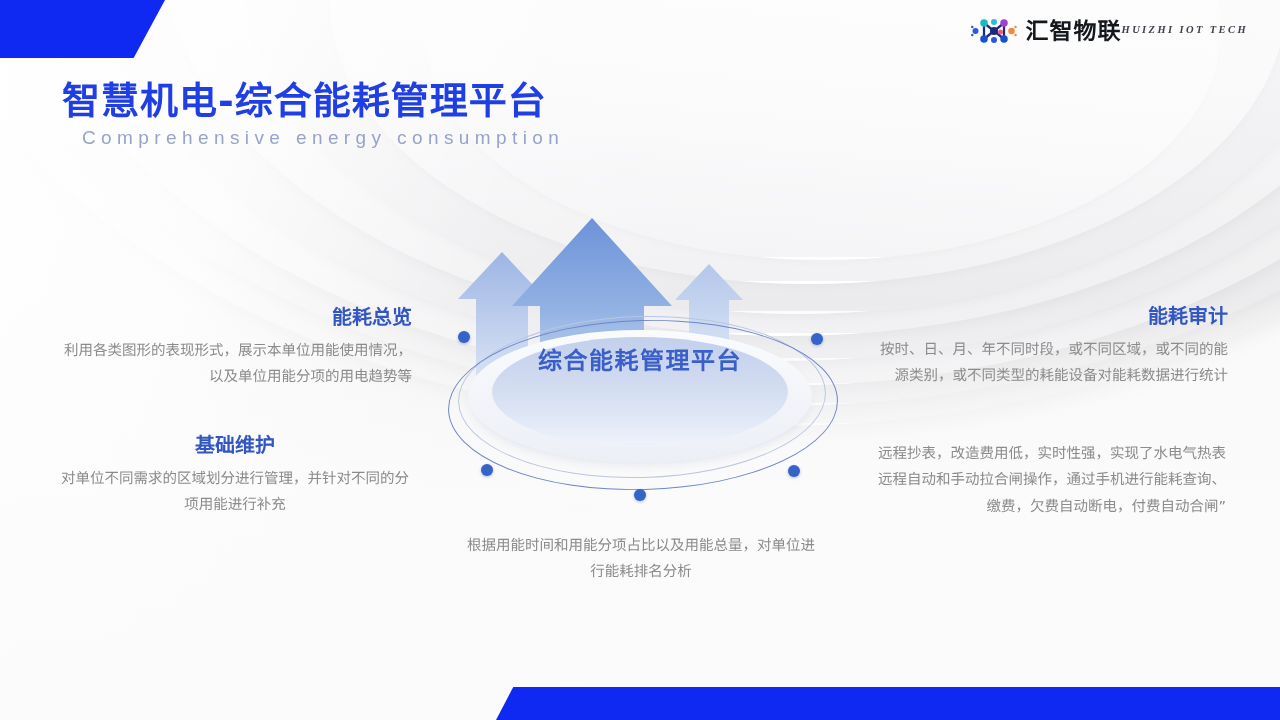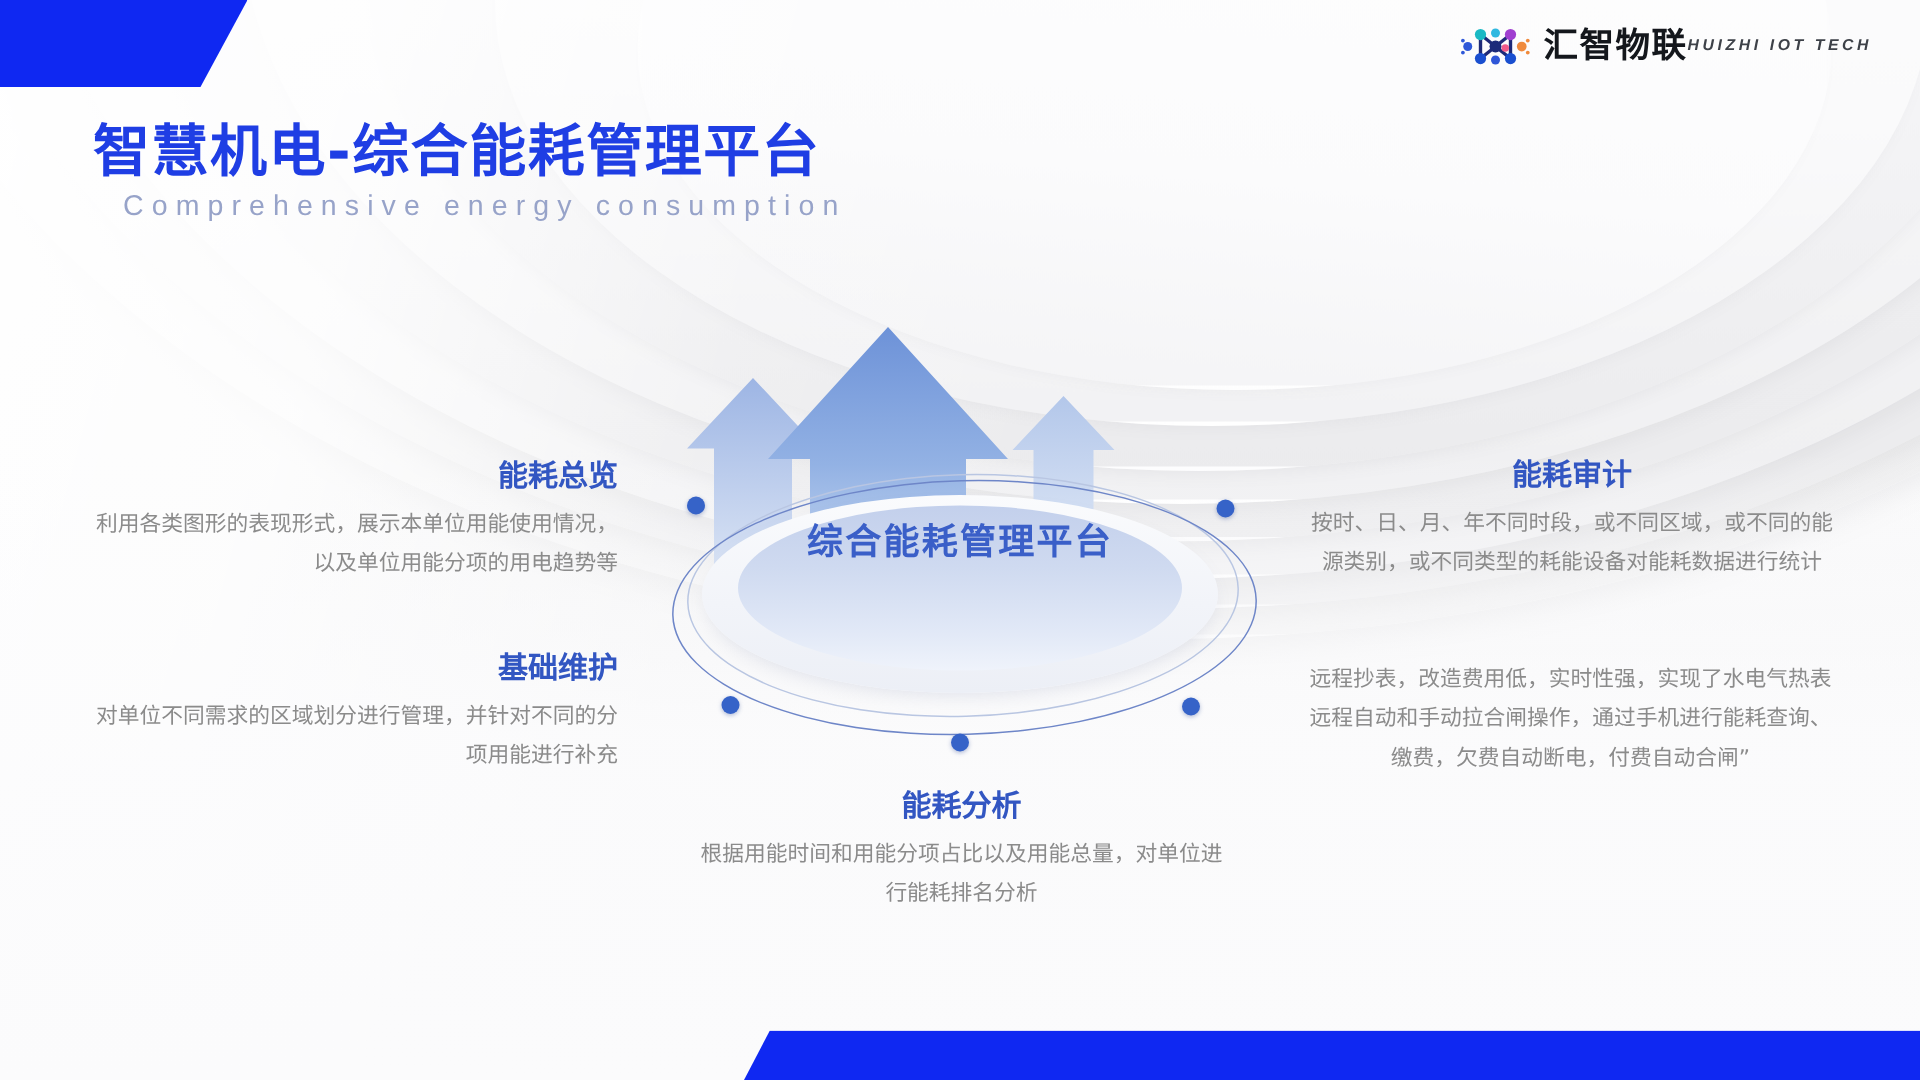--- a/index.html
+++ b/index.html
@@ -83,21 +83,21 @@
 
   
   .logo{position:absolute;right:32px;top:12px;display:flex;align-items:center;gap:9px;}
   .logo-mark{width:46px;height:38px;flex:0 0 auto;}
   .logo-txt{display:flex;flex-direction:row;line-height:1;}
   .logo-cn{
     font-family:"DejaVu Sans","Liberation Sans",sans-serif;
     font-size:23px;font-weight:700;color:#14171c;letter-spacing:1px;
   }
   .logo-en{
-    font-family:Liberation Sans, sans-serif;
+    font-family:Liberation Serif, serif;
     font-size:10.5px;font-weight:700;font-style:italic;color:#3d4148;
     letter-spacing:2.4px;margin-top:5px;text-align:right;
   }
 
   
   .title{
     position:absolute;left:62px;top:70px;
     font-family:"DejaVu Sans","Liberation Sans",sans-serif;
     font-size:38px;font-weight:700;color:#1f3ee4;letter-spacing:1px;
     white-space:nowrap;
@@ -149,25 +149,25 @@
   .f-head{
     font-family:"DejaVu Sans","Liberation Sans",sans-serif;
     font-size:20px;font-weight:700;color:#3256c2;line-height:1.25;
   }
   .f-body{
     font-family:"DejaVu Sans","Liberation Sans",sans-serif;
     font-size:14.5px;font-weight:400;color:#8b8b8b;line-height:1.82;
     margin-top:7px;
   }
   .align-right{text-align:right;}
-  .align-left{text-align:center;}
+  .align-left{text-align:right;}
   .align-center{text-align:center;}
 
   .f-overview{left:62px;top:305px;width:350px;}
-  .f-basic{left:58px;top:433px;width:354px;}
+  .f-basic{left:58px;top:433px;width:354px;text-align:center;}
   .f-audit{left:868px;top:304px;width:360px;}
   .f-prepaid{left:868px;top:433px;width:358px;}
   .f-analysis{left:466px;top:525px;width:350px;}
 </style>
 </head>
 <body>
 
 <div id="slide">
 
   <div class="bands">
@@ -270,17 +270,16 @@
   <div class="feature f-audit align-left">
     <div class="f-head">能耗审计</div>
     <div class="f-body">按时、日、月、年不同时段，或不同区域，或不同的能源类别，或不同类型的耗能设备对能耗数据进行统计</div>
   </div>
 
   <div class="feature f-prepaid align-left">
     <div class="f-body">远程抄表，改造费用低，实时性强，实现了水电气热表远程自动和手动拉合闸操作，通过手机进行能耗查询、缴费，欠费自动断电，付费自动合闸”</div>
   </div>
 
   <div class="feature f-analysis align-center">
-    <div class="f-head">能耗分析</div>
     <div class="f-body">根据用能时间和用能分项占比以及用能总量，对单位进行能耗排名分析</div>
   </div>
 
 </div>
 
 </body></html>

